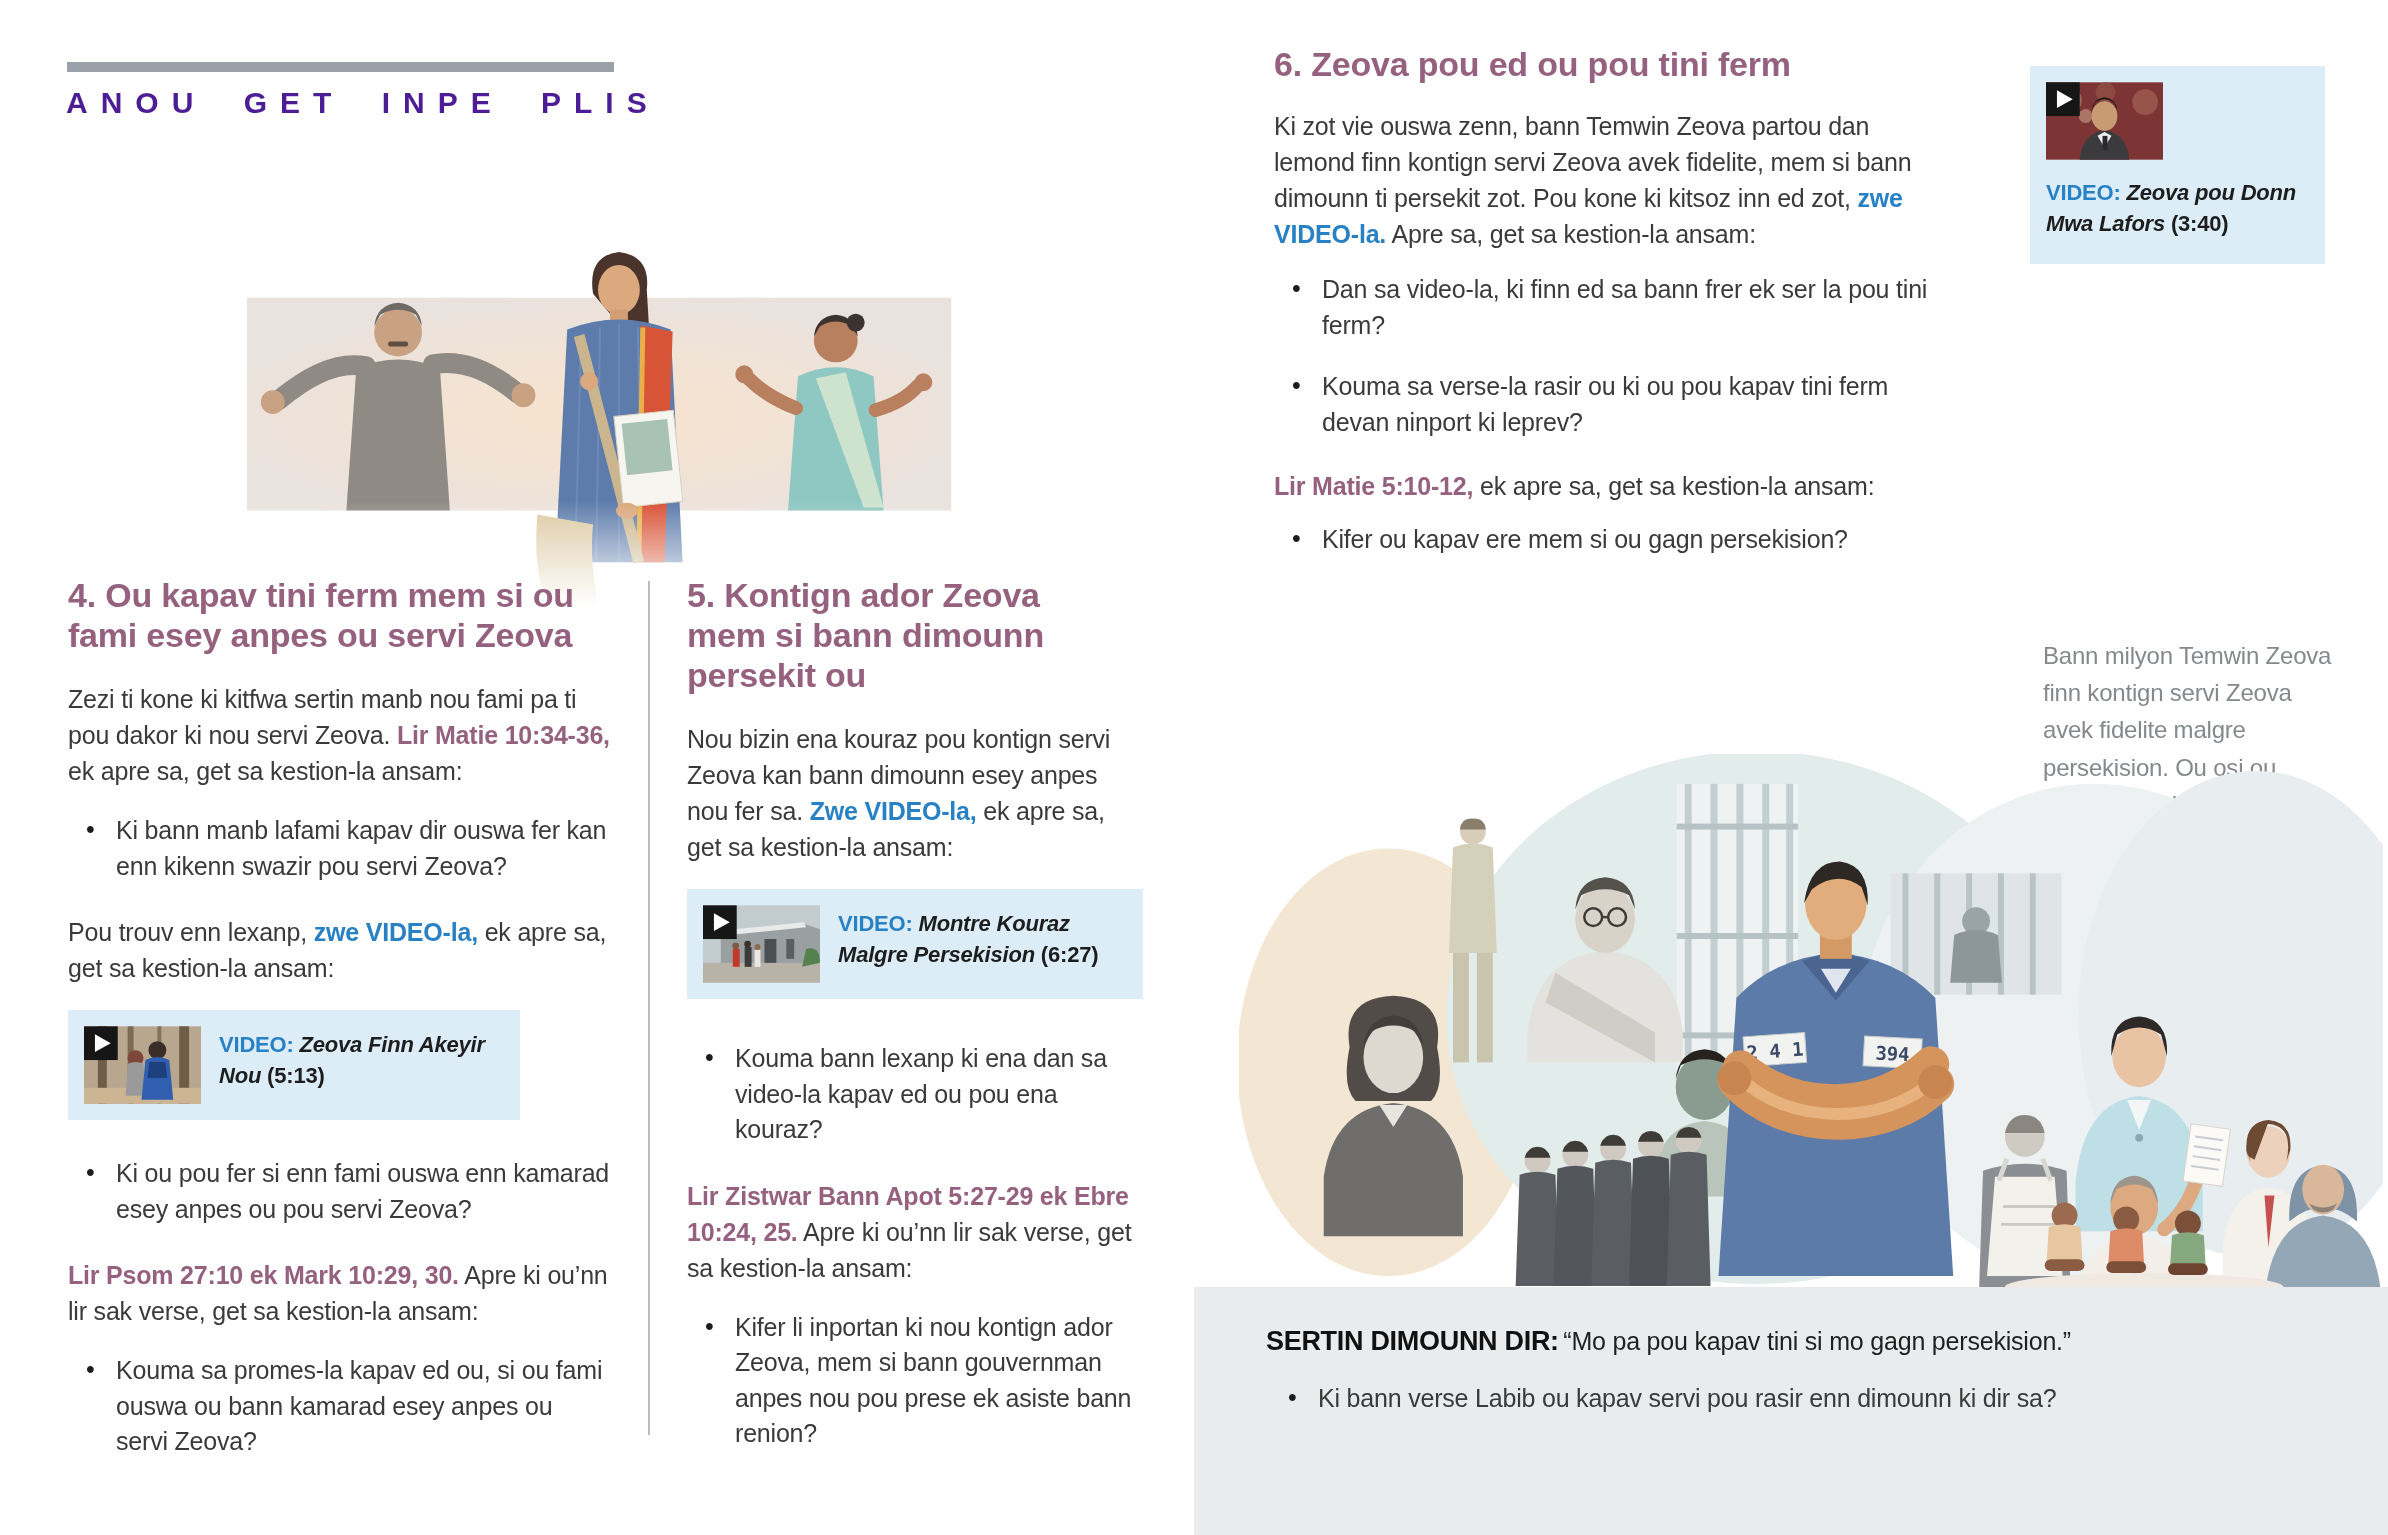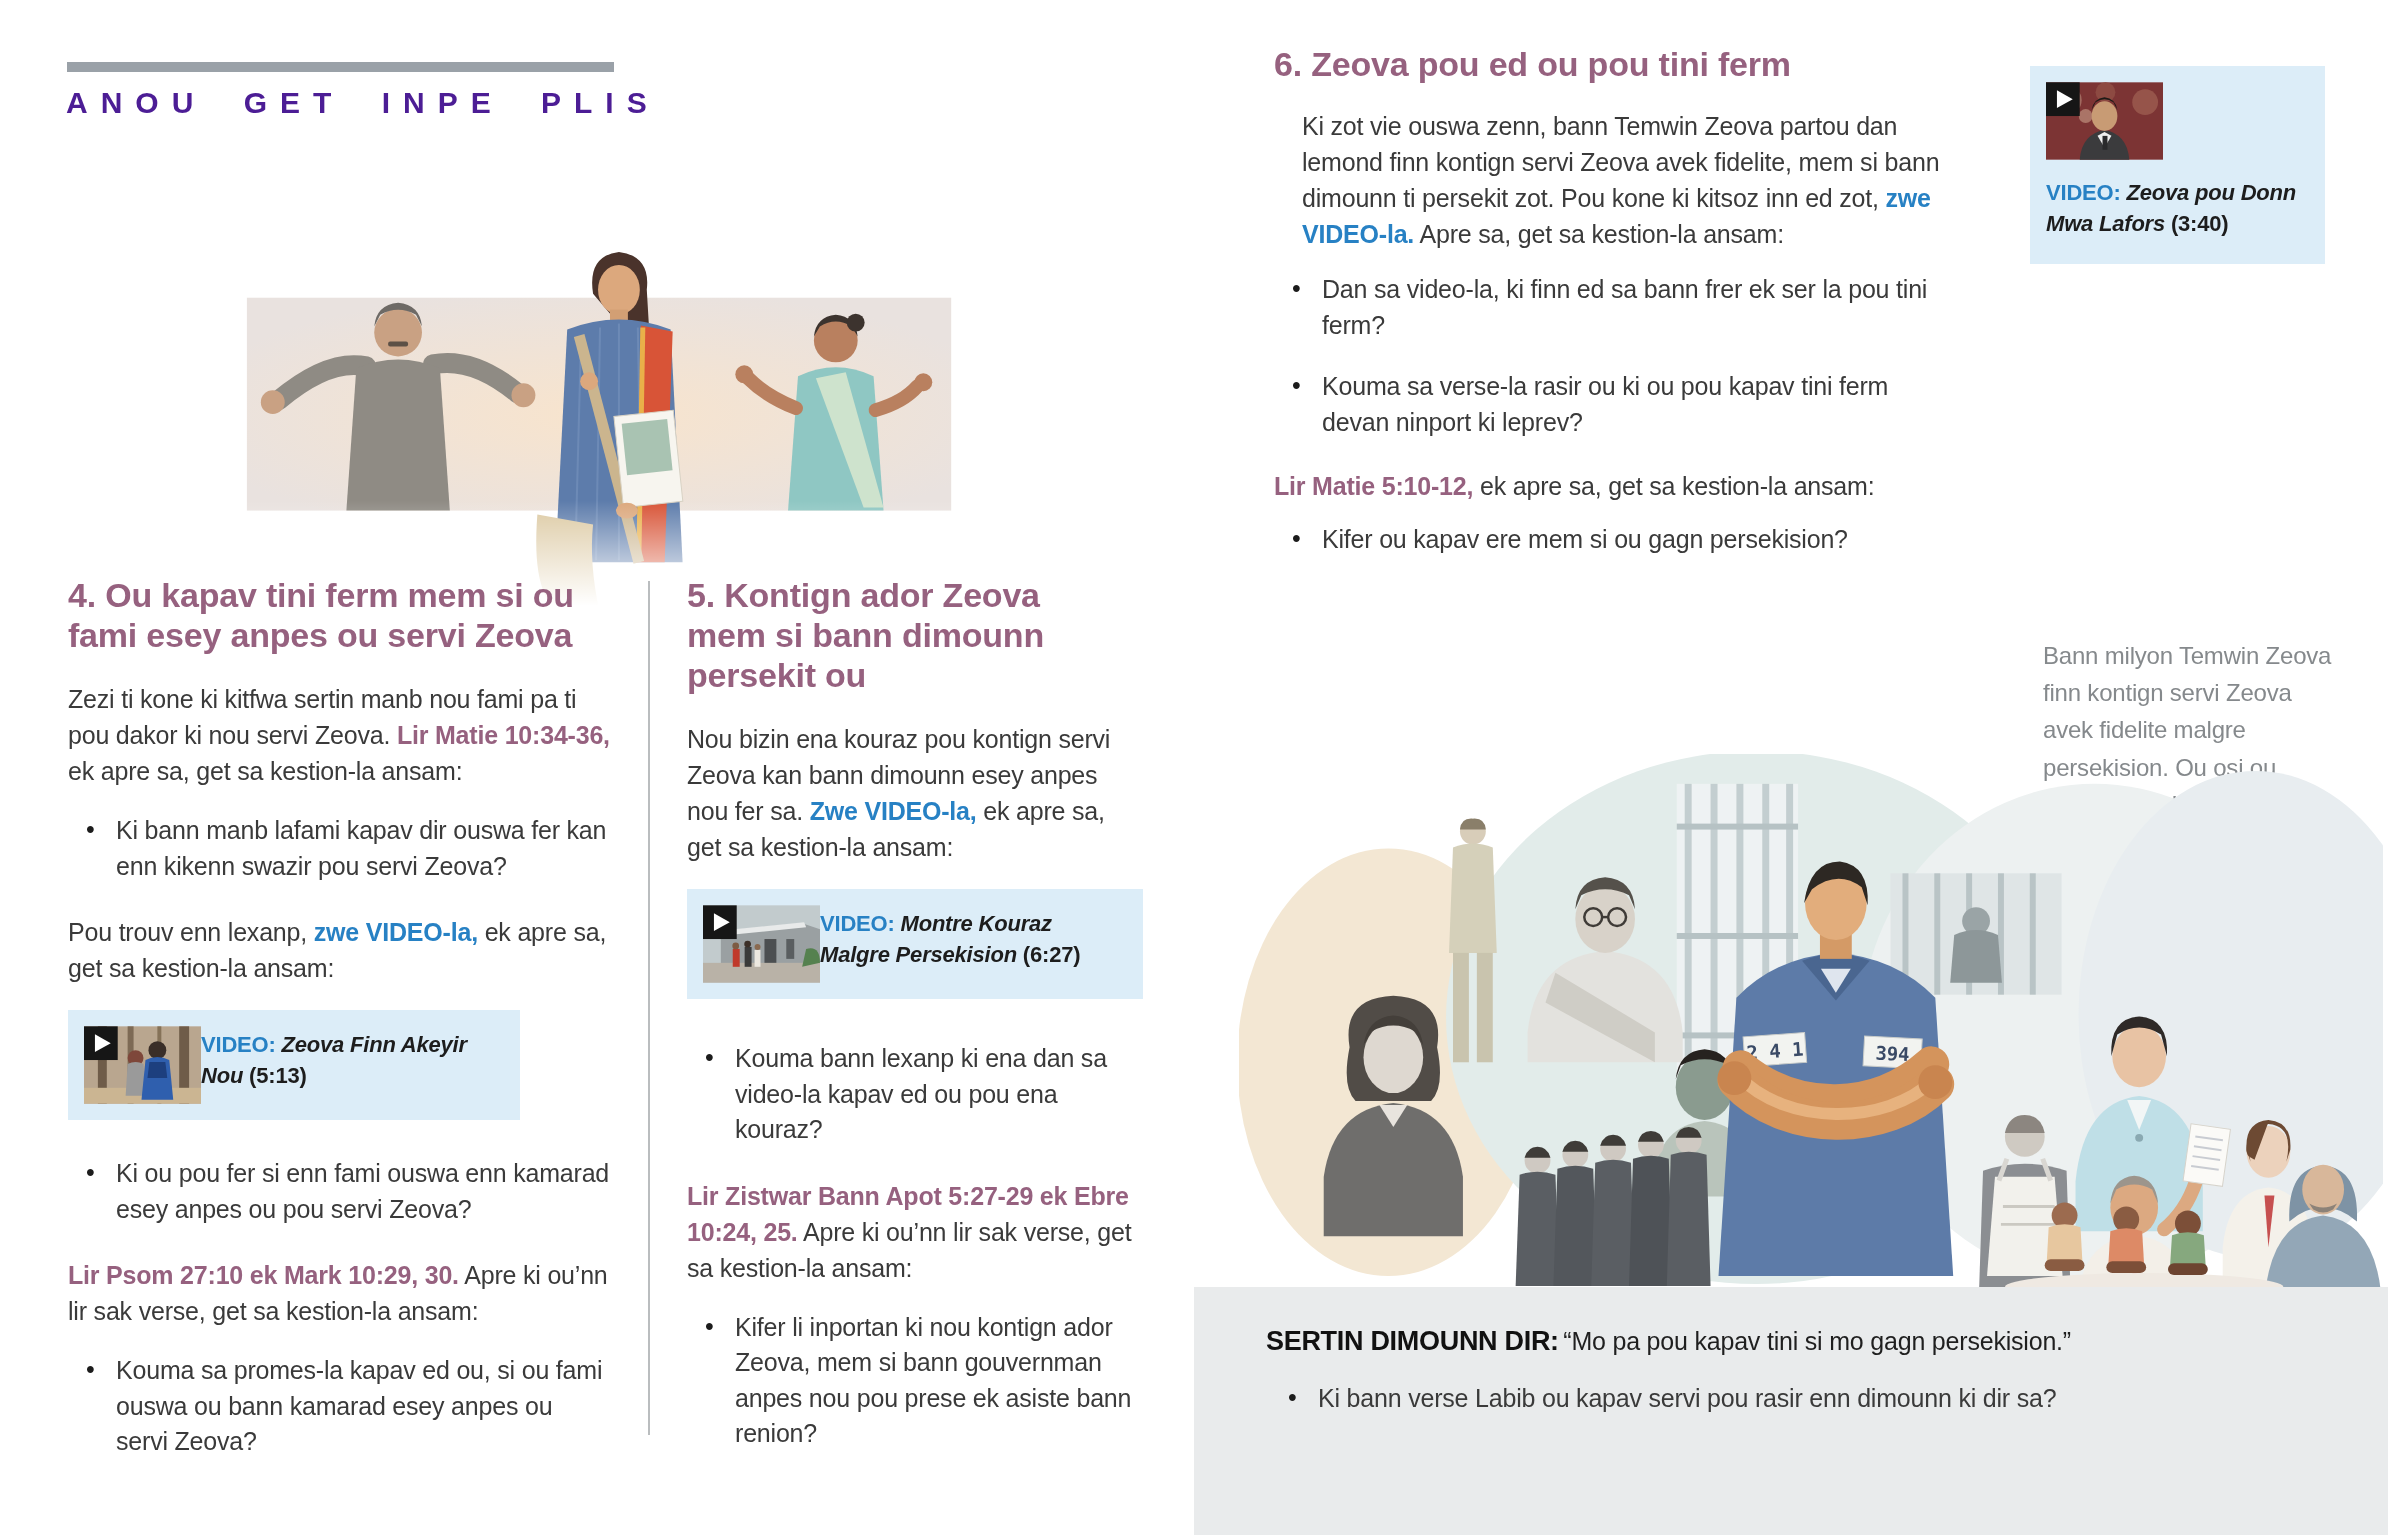--- a/index.html
+++ b/index.html
@@ -18,21 +18,21 @@
   .sec6{position:absolute;left:1274px;top:44px;width:687px;}
   h2{color:#96617f;font-size:34px;line-height:1.18;margin:0 0 26px;font-weight:700;letter-spacing:-0.2px;}
   .body{font-size:25px;line-height:1.44;margin:0 0 24px;color:#3a3a3a;letter-spacing:-0.2px;}
   .ref{color:#96617f;font-weight:700;text-decoration:none;cursor:pointer;}
   .ref-it{color:#96617f;font-weight:700;font-style:italic;}
   .link{color:#2781c4;font-weight:700;text-decoration:none;cursor:pointer;}
   .bullets{list-style:none;margin:0 0 30px;padding:0 0 0 48px;}
   .bullets li{position:relative;font-size:25px;line-height:1.42;margin:0 0 20px;letter-spacing:-0.2px;}
   .bullets li::before{content:"•";position:absolute;left:-30px;top:-1px;color:#1c1c1c;}
   
-  .vbox{display:flex;background:#dcedf8;padding:16px;box-sizing:border-box;cursor:pointer;margin:6px 0 36px;}
+  .vbox{display:flex;gap:18px;background:#dcedf8;padding:16px;box-sizing:border-box;cursor:pointer;margin:6px 0 36px;}
   .vbox svg{flex:0 0 auto;display:block;}
   .vcap{font-size:22px;line-height:1.4;color:#1d1d1d;padding-top:4px;letter-spacing:-0.2px;}
   .vlabel{color:#2781c4;font-weight:700;}
   .vtitle{font-weight:700;font-style:italic;}
   .vdur{font-weight:700;}
   .vbox3{position:absolute;left:2030px;top:66px;width:295px;background:#dcedf8;
          padding:16px 16px 24px;box-sizing:border-box;cursor:pointer;}
   .vbox3 .vcap{padding-top:14px;display:block;}
   
   .capgray{position:absolute;left:2043px;top:637px;width:294px;font-size:24px;line-height:1.55;
@@ -215,21 +215,21 @@
       <a class="ref">Lir Zistwar Bann Apot 5:27-29 ek Ebre 10:24, 25.</a>
       <span>Apre ki ou’nn lir sak verse, get sa kestion-la ansam:</span>
     </p>
     <ul class="bullets">
       <li>Kifer li inportan ki nou kontign ador Zeova, mem si bann gouvernman anpes nou pou prese ek asiste bann renion?</li>
     </ul>
   </div>
 
   <div class="sec6">
     <h2 style="margin-bottom:24px;">6. Zeova pou ed ou pou tini ferm</h2>
-    <p class="body" style="width:677px;margin-bottom:20px;margin-left:28px;">
+    <p class="body" style="width:677px;margin-bottom:20px;">
       <span>Ki zot vie ouswa zenn, bann Temwin Zeova partou dan lemond finn kontign servi Zeova avek fidelite, mem si bann dimounn ti persekit zot. Pou kone ki kitsoz inn ed zot,</span>
       <a class="link">zwe VIDEO-la.</a>
       <span>Apre sa, get sa kestion-la ansam:</span>
     </p>
     <ul class="bullets" style="margin-bottom:26px;">
       <li>Dan sa video-la, ki finn ed sa bann frer ek ser la pou tini ferm?</li>
     </ul>
     <ul class="bullets" style="margin-bottom:28px;">
       <li>Kouma sa verse-la rasir ou ki ou pou kapav tini ferm devan ninport ki leprev?</li>
     </ul>

